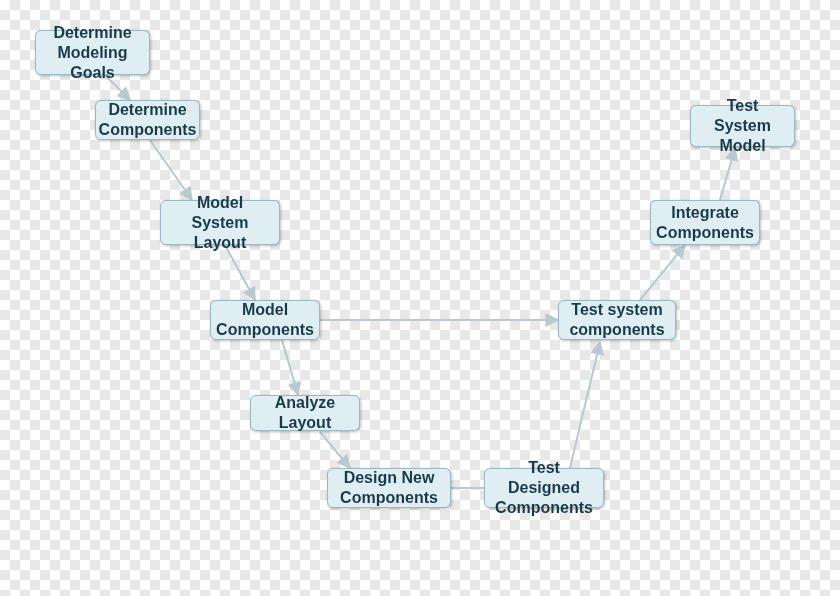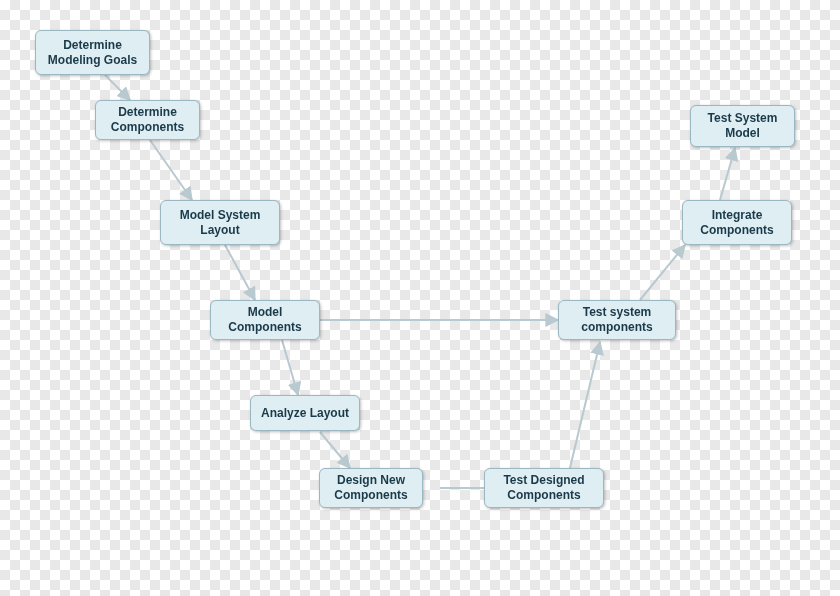--- a/index.html
+++ b/index.html
@@ -34,21 +34,21 @@
     z-index: 1;
     pointer-events: none;
   }
   .node {
     position: absolute;
     box-sizing: border-box;
     background: #dfeef2;
     border: 1px solid #9bb8c2;
     border-radius: 6px;
     color: #1a3a4a;
-    font-size: 12px;
+    font-size: 16px;
     font-weight: bold;
     text-align: center;
     display: flex;
     align-items: center;
     justify-content: center;
     padding: 4px 6px;
     line-height: 1.25;
     box-shadow: 1px 1px 3px rgba(0,0,0,0.25);
     z-index: 2;
     white-space: pre-line;
@@ -91,23 +91,23 @@
 
   <div class="node" style="left:35px; top:30px; width:115px; height:45px;">Determine
 Modeling Goals</div>
   <div class="node" style="left:95px; top:100px; width:105px; height:40px;">Determine
 Components</div>
   <div class="node" style="left:160px; top:200px; width:120px; height:45px;">Model System
 Layout</div>
   <div class="node" style="left:210px; top:300px; width:110px; height:40px;">Model
 Components</div>
   <div class="node" style="left:250px; top:395px; width:110px; height:36px;">Analyze Layout</div>
-  <div class="node" style="left:319px; top:468px; width:104px; height:40px;">Design New
+  <div class="node" style="left:327px; top:468px; width:124px; height:40px;">Design New
 Components</div>
   <div class="node" style="left:484px; top:468px; width:120px; height:40px;">Test Designed
 Components</div>
   <div class="node" style="left:558px; top:300px; width:118px; height:40px;">Test system
 components</div>
-  <div class="node" style="left:682px; top:200px; width:110px; height:45px;">Integrate
+  <div class="node" style="left:650px; top:200px; width:110px; height:45px;">Integrate
 Components</div>
   <div class="node" style="left:690px; top:105px; width:105px; height:42px;">Test System
 Model</div>
 </div>
 
 </body></html>

